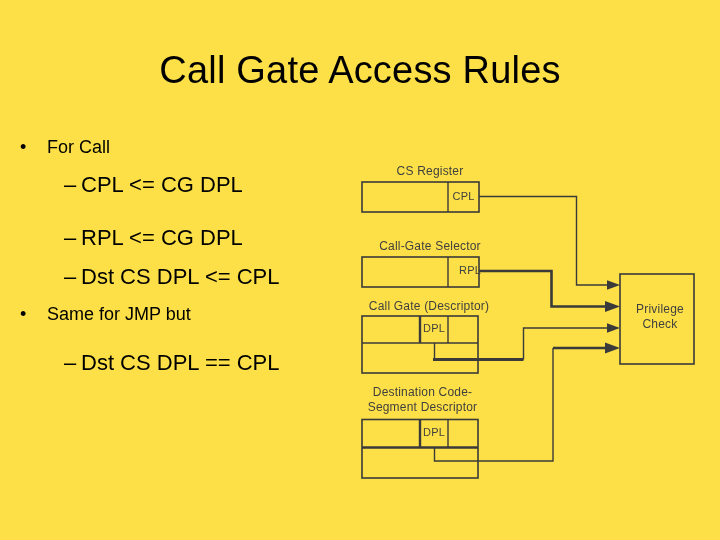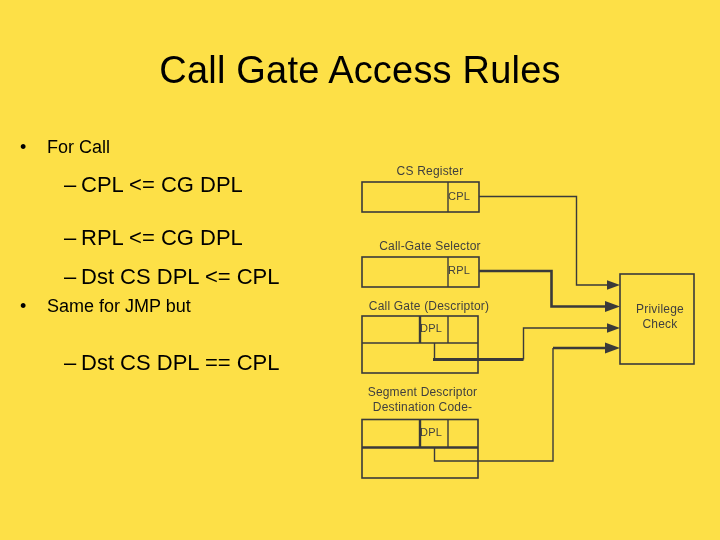--- a/index.html
+++ b/index.html
@@ -28,21 +28,21 @@
   .ln-th { fill: none; stroke: #3a3a3a; stroke-width: 2.6px; }
   .ln-xt { fill: none; stroke: #3a3a3a; stroke-width: 3px; }
   .ah    { fill: #3a3a3a; stroke: none; }
 
   .dlabel {
     position: absolute; font-size: 12px; line-height: 14px; color: #3f3f3f;
     text-align: center; letter-spacing: 0.2px; white-space: nowrap; margin-left: 10px;
   }
   .dcell {
     position: absolute; font-size: 11px; line-height: 13px; color: #3f3f3f;
-    text-align: left; letter-spacing: 0.2px;
+    text-align: center; letter-spacing: 0.2px;
   }
   .dlabel2 { white-space: normal; line-height: 15px; }
 </style>
 </head>
 <body>
 
 <div class="slide">
 
   <div class="title">Call Gate Access Rules</div>
 
@@ -52,21 +52,21 @@
     </div>
     <div class="bline lv2" style="top:172px">
       <span class="mk">–</span><span class="tx">CPL &lt;= CG DPL</span>
     </div>
     <div class="bline lv2" style="top:225px">
       <span class="mk">–</span><span class="tx">RPL &lt;= CG DPL</span>
     </div>
     <div class="bline lv2" style="top:264px">
       <span class="mk">–</span><span class="tx">Dst CS DPL &lt;= CPL</span>
     </div>
-    <div class="bline lv1" style="top:296px">
+    <div class="bline lv1" style="top:304px">
       <span class="mk">•</span><span class="tx">Same for JMP but</span>
     </div>
     <div class="bline lv2" style="top:350px">
       <span class="mk">–</span><span class="tx">Dst CS DPL == CPL</span>
     </div>
   </div>
 
   <svg class="diag" viewBox="0 0 720 540" aria-hidden="true">
 
     <rect class="box" x="362" y="182" width="117" height="30"></rect>
@@ -106,22 +106,22 @@
   <div class="dlabel" style="left:350px; top:164px; width:140px;">CS Register</div>
   <div class="dcell" style="left:448px; top:190px; width:31px;">CPL</div>
 
   <div class="dlabel" style="left:350px; top:239px; width:140px;">Call-Gate Selector</div>
   <div class="dcell" style="left:448px; top:264px; width:44px;">RPL</div>
 
   <div class="dlabel" style="left:344px; top:299px; width:150px;">Call Gate (Descriptor)</div>
   <div class="dcell" style="left:420px; top:322px; width:28px;">DPL</div>
 
   <div class="dlabel dlabel2" style="left:342px; top:385px; width:141px;">
+    <div>Destination Code-</div>
     <div>Segment Descriptor</div>
-    <div>Destination Code-</div>
   </div>
   <div class="dcell" style="left:420px; top:426px; width:28px;">DPL</div>
 
   <div class="dlabel dlabel2" style="left:620px; top:302px; width:60px;">
     <div>Privilege</div>
     <div>Check</div>
   </div>
 
 </div>
 

